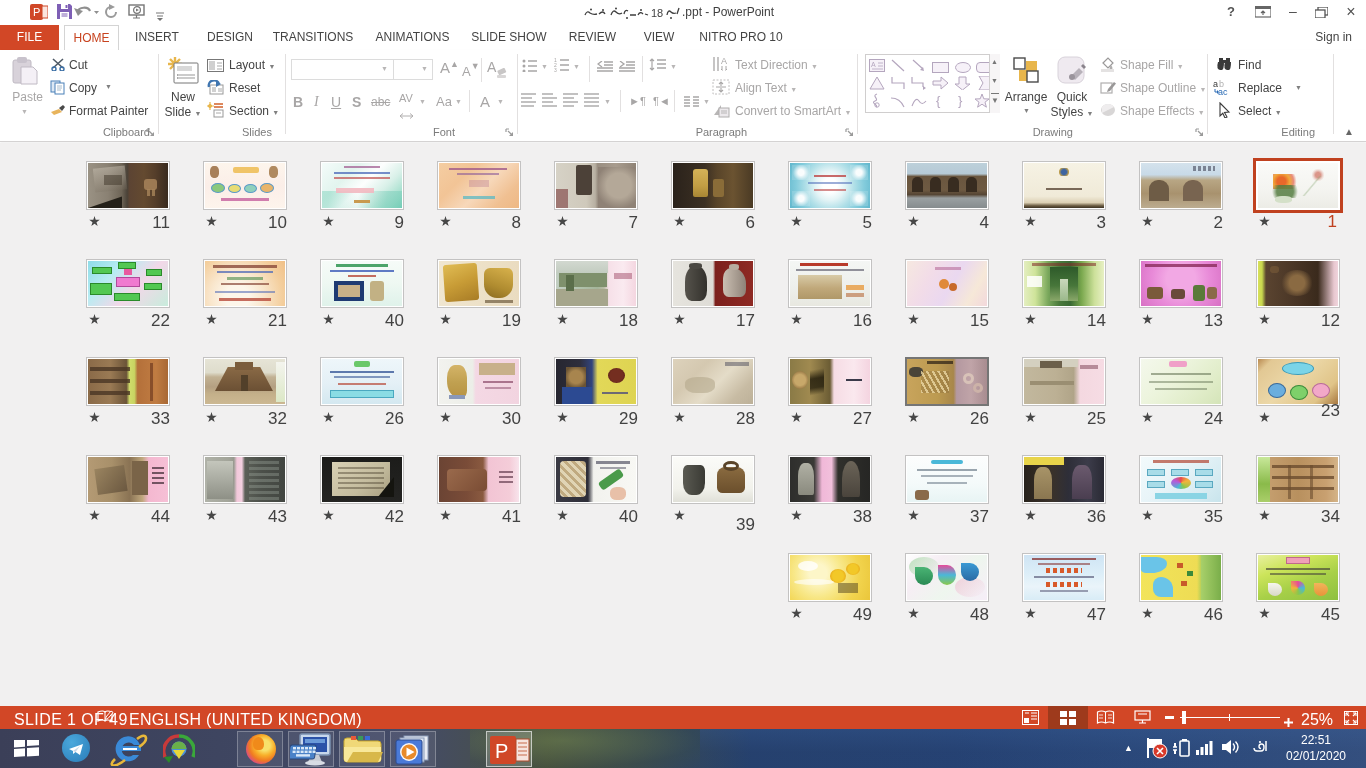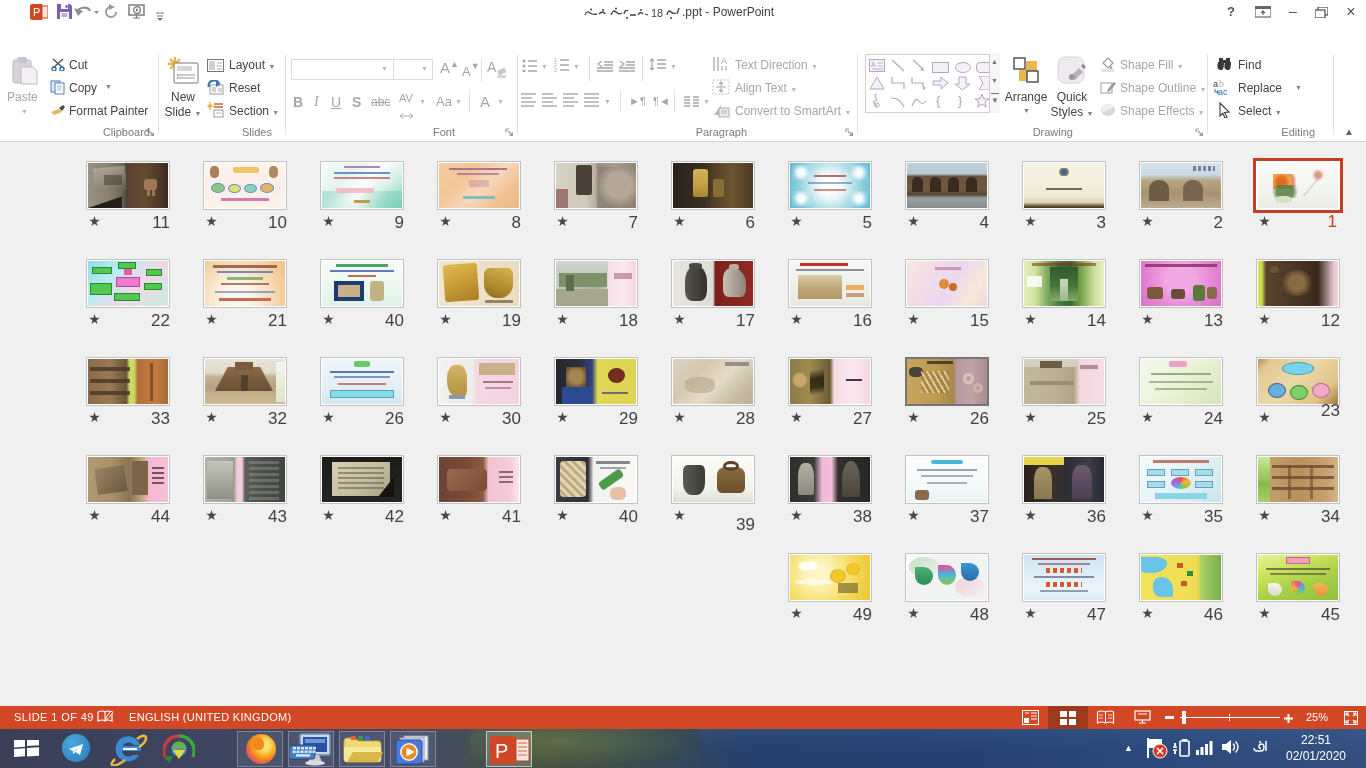--- a/index.html
+++ b/index.html
@@ -24,21 +24,21 @@
 .ddg{color:#b8b6b6;font-size:7px}
 .icon{position:absolute}
 
 #canvas{position:absolute;left:0;top:143px;width:1366px;height:563px;background:#f1f0f0}
 .th{position:absolute;width:84px;height:49px;background:#fff;border:1px solid #c3c2c2;padding:1px}
 .th .im{position:relative;width:80px;height:45px;overflow:hidden}
 .th .im i{position:absolute;display:block}
 .num{position:absolute;font-size:17px;color:#424242;width:84px;text-align:right}
 .star{position:absolute;width:11px;height:11px;background:#474747;clip-path:polygon(50% 0%,61% 35%,98% 35%,68% 57%,79% 91%,50% 70%,21% 91%,32% 57%,2% 35%,39% 35%)}
 
-#status{position:absolute;left:0;top:706px;width:1366px;height:33px;background:#D24726;color:#fff;font-size:11px}
+#status{position:absolute;left:0;top:706px;width:1366px;height:33px;background:#D24726;color:#fff;font-size:16px}
 
 #taskbar{position:absolute;left:0;top:729px;width:1366px;height:39px;background:linear-gradient(90deg,#3b3f58 0%,#3e4560 16%,#444b68 30%,#49523f 40%,#3a4a52 47%,#26416e 55%,#264273 70%,#2c4a7c 85%,#35507f 100%)}
 .tbox{position:absolute;top:2px;width:46px;height:36px;border:1px solid rgba(255,255,255,.28);background:rgba(255,255,255,.07)}
 .tray{position:absolute;color:#fff}
 </style></head><body>
 <div id="page">
 <div id="titlebar">
 <div class="qat" style="left:30px;top:4px;width:18px;height:16px"><svg width="18" height="16">
           <rect x="0" y="0" width="13" height="16" rx="2" fill="#D04727"></rect>
           <text x="3" y="12" font-size="11" fill="#fff" font-family="Liberation Sans">P</text>
@@ -92,20 +92,33 @@
           <rect x="0" y="0" width="16" height="11" fill="none" stroke="#666" stroke-width="1.2"></rect>
           <rect x="0" y="0" width="16" height="3" fill="#666"></rect>
           <path d="M8 9 v-4 M6 7 l2 -2 l2 2" stroke="#666" stroke-width="1.2" fill="none"></path>
         </svg></div>
 <div class="winbtn" style="left:1283px;width:20px;font-size:14px">–</div>
 <div class="winbtn" style="left:1310px;width:22px"><svg width="13" height="11" style="margin-top:7px">
           <rect x="3" y="0" width="10" height="8" fill="none" stroke="#555" stroke-width="1.3"></rect>
           <rect x="0" y="3" width="10" height="8" fill="#fff" stroke="#555" stroke-width="1.3"></rect>
         </svg></div>
 <div class="winbtn" style="left:1340px;width:22px;font-size:16px">×</div>
+</div>
+<div id="tabs">
+<div class="tab" id="tfile" style="left:0px;width:59px">FILE</div>
+<div class="tab" id="thome" style="left:64px;width:55px">HOME</div>
+<div class="tab" style="left:126px;width:62px">INSERT</div>
+<div class="tab" style="left:200px;width:60px">DESIGN</div>
+<div class="tab" style="left:266px;width:94px">TRANSITIONS</div>
+<div class="tab" style="left:367px;width:91px">ANIMATIONS</div>
+<div class="tab" style="left:465px;width:88px">SLIDE SHOW</div>
+<div class="tab" style="left:560px;width:65px">REVIEW</div>
+<div class="tab" style="left:632px;width:54px">VIEW</div>
+<div class="tab" style="left:692px;width:98px">NITRO PRO 10</div>
+<div id="signin">Sign in</div>
 </div>
 <div id="ribbon">
 <div class="gsep" style="left:158px"></div>
 <div class="gsep" style="left:285px"></div>
 <div class="gsep" style="left:517px"></div>
 <div class="gsep" style="left:857px"></div>
 <div class="gsep" style="left:1207px"></div>
 <div class="gsep" style="left:1333px"></div>
 <div class="glabel" style="left:30px">Clipboard</div>
 <div class="glabel" style="left:152px">Slides</div>
@@ -132,21 +145,21 @@
           <path d="M1 1 v3 M1 1 h3" stroke="#9a9a9a" stroke-width="1.2" fill="none"></path>
           <path d="M3 3 l4 4" stroke="#9a9a9a" stroke-width="1.2"></path>
           <path d="M8 4 v4 h-4 z" fill="#9a9a9a"></path>
         </svg></div>
 <div style="position:absolute;left:1344px;top:76px;color:#666;font-size:10px">▲</div>
 <div class="icon" style="left:12px;top:7px"><svg width="26" height="28">
           <rect x="1" y="3" width="18" height="23" rx="2" fill="#d8d2da" stroke="#c0bac4"></rect>
           <rect x="5" y="0" width="10" height="6" rx="2" fill="#c8c2cc"></rect>
           <path d="M9 10 h12 l4 4 v13 h-16 z" fill="#f4f0f6" stroke="#c0bac4"></path>
         </svg></div>
-<div class="rtext rgray" style="left:7px;top:40px;width:36px;text-align:left">Paste</div>
+<div class="rtext rgray" style="left:7px;top:40px;width:36px;text-align:right">Paste</div>
 <div class="ddg" style="position:absolute;left:21px;top:58px">▼</div>
 <div class="icon" style="left:51px;top:7px"><svg width="15" height="13">
           <path d="M2 1 L12 10 M12 1 L2 10" stroke="#4f5a66" stroke-width="1.6"></path>
           <circle cx="3" cy="11" r="2" fill="none" stroke="#3a6ea5" stroke-width="1.4"></circle>
           <circle cx="11" cy="11" r="2" fill="none" stroke="#3a6ea5" stroke-width="1.4"></circle>
         </svg></div>
 <div class="rtext" style="left:69px;top:8px">Cut</div>
 <div class="icon" style="left:50px;top:30px"><svg width="16" height="15">
           <rect x="1" y="1" width="9" height="11" fill="#dce8f4" stroke="#4a80b8"></rect>
           <rect x="5" y="3" width="9" height="11" fill="#fff" stroke="#4a80b8"></rect>

